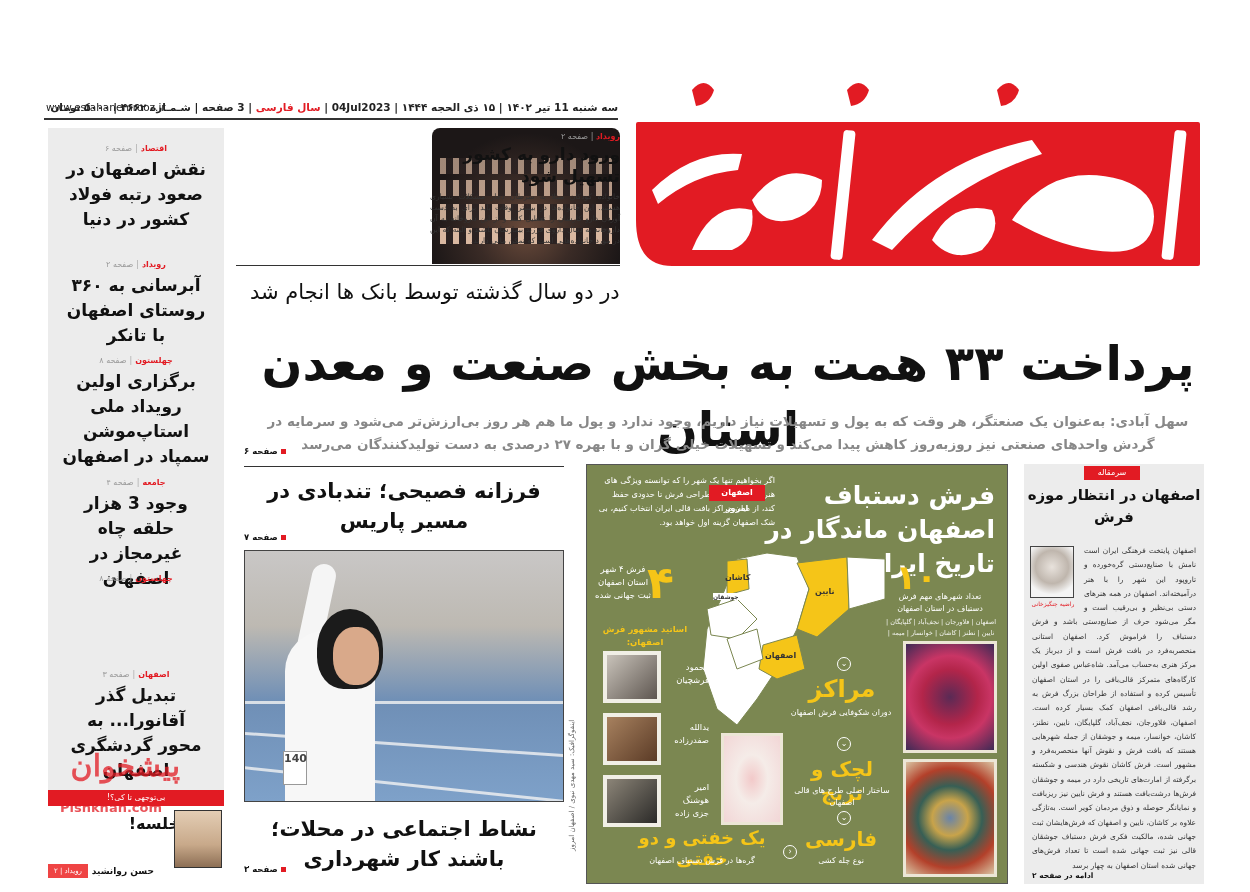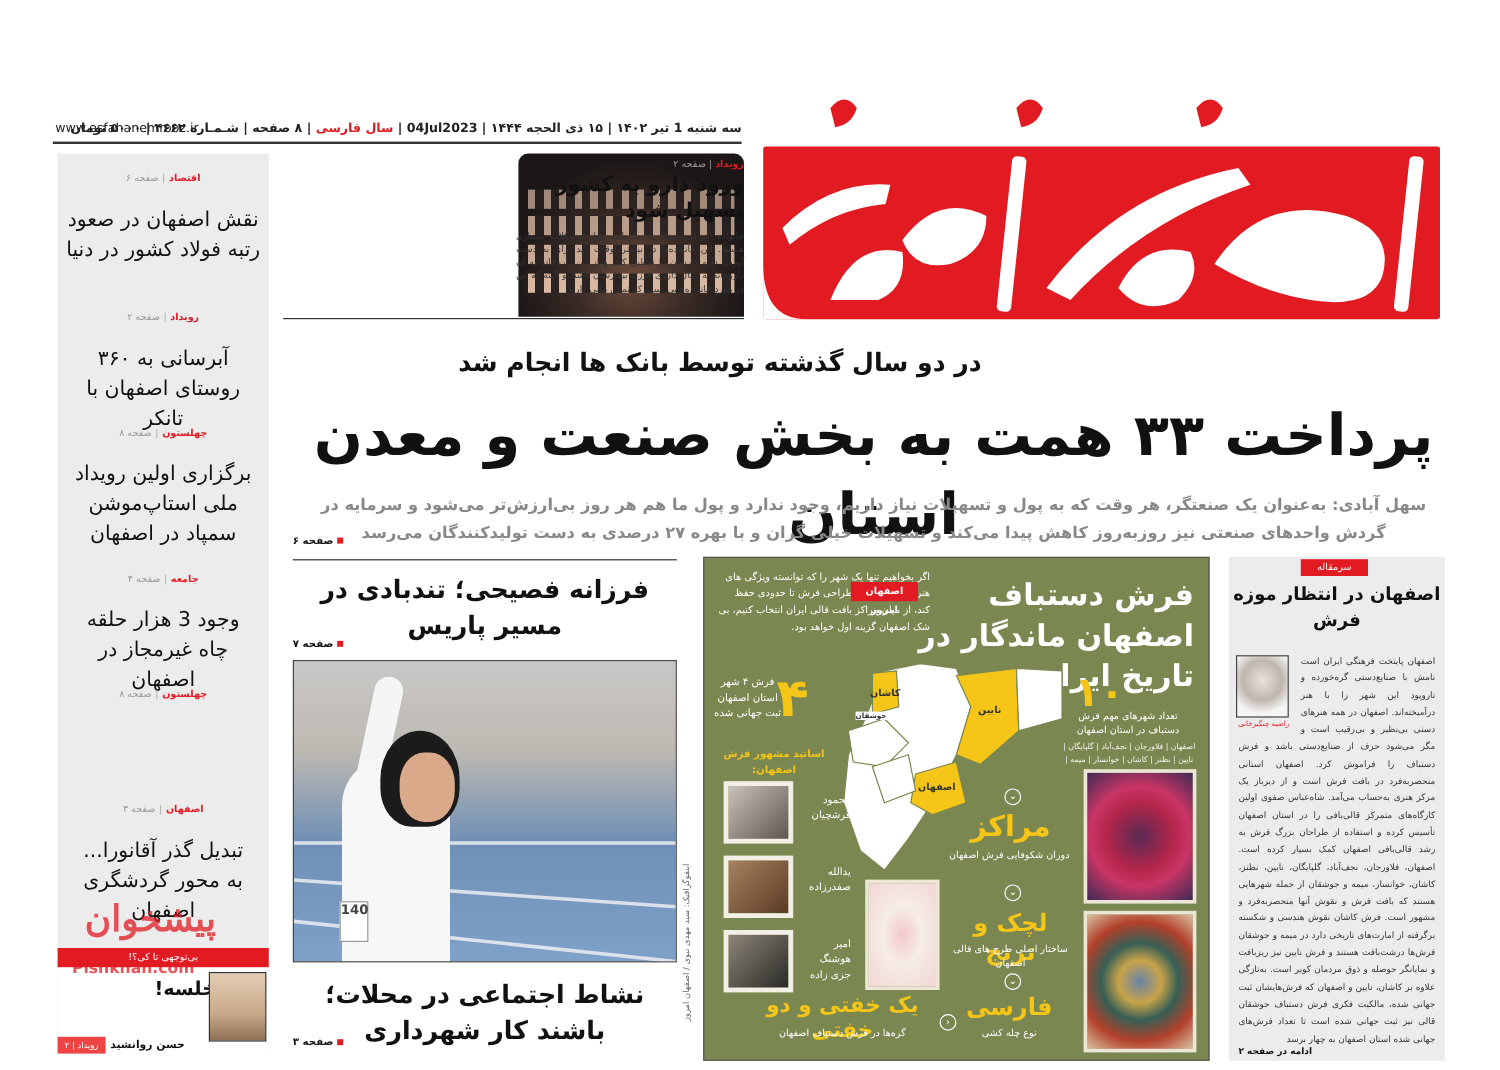--- a/index.html
+++ b/index.html
@@ -9,40 +9,40 @@
 .logo{left:632px;top:70px;width:572px;height:198px}
 .dateline{left:44px;top:94px;width:574px;height:26px;font-size:10.5px;font-weight:bold;line-height:26px;white-space:nowrap;direction:rtl;text-align:right;color:#222;border-bottom:2px solid #333}
 .dateline .red{color:#e21b23}
 .dateline .site{position:absolute;left:2px;top:0;direction:ltr;font-weight:normal;font-size:10.5px}
 
 .sidebar{left:48px;top:128px;width:176px;height:752px;background:#ececec}
 .sb-item{position:absolute;left:0;width:176px;text-align:center}
 .kicker{font-size:8px;color:#999;white-space:nowrap}
 .kicker .sec{color:#e21b23;font-weight:bold}
 .kicker .sep{color:#aaa;margin:0 3px}
-.sb-head{font-size:17px;font-weight:normal;line-height:25px;color:#111;margin-top:18px}
+.sb-head{font-size:17px;font-weight:bold;line-height:25px;color:#111;margin-top:4px}
 .col-box{left:48px;top:790px;width:176px;height:90px;background:#fff}
 .col-bar{position:absolute;left:0;top:0;width:176px;height:16px;background:#e21b23;color:#fff;font-size:8px;text-align:center;line-height:16px}
 .col-title{position:absolute;right:44px;top:24px;font-size:16px;font-weight:bold}
 .col-photo{position:absolute;left:126px;top:20px;width:48px;height:58px;background:linear-gradient(180deg,#e3cdb4,#c8a98a 60%,#8d6f55);border:1px solid #333}
 .col-author{position:absolute;right:70px;top:76px;font-size:9px;font-weight:bold}
 .col-tag{position:absolute;left:0;top:74px;width:40px;height:14px;background:#ef4444;color:#fff;font-size:7px;text-align:center;line-height:14px}
 .watermark{left:60px;top:748px;width:160px;height:80px;color:#e21b23;opacity:.75;font-weight:bold;pointer-events:none}
 .watermark .fa{position:absolute;right:40px;top:0;font-size:30px;font-family:"DejaVu Serif",serif}
 .watermark .en{position:absolute;left:0;top:52px;font-size:13px;direction:ltr}
 
 .top-story{left:236px;top:128px;width:384px;height:138px;border-bottom:1.5px solid #333}
 .ts-photo{position:absolute;left:196px;top:0;width:188px;height:136px;border-radius:8px 8px 0 0;background:radial-gradient(circle at 50% 75%,#6b4b3b 0,#3a2b26 35%,#1c1717 70%);overflow:hidden}
 .ts-photo .row{position:absolute;left:8px;right:8px;height:16px;background:repeating-linear-gradient(90deg,#d9b8a1 0 6px,#2b2222 6px 13px)}
 .ts-text{position:absolute;right:0;top:0;width:190px}
 .ts-kicker{font-size:8px;color:#999;text-align:right;margin-top:4px}
 .ts-head{font-size:17px;font-weight:bold;line-height:22px;margin-top:2px;text-align:right}
 .ts-body{font-size:7.6px;line-height:11px;color:#333;text-align:justify;margin-top:4px}
 
-.supertitle{left:250px;top:290px;width:700px;text-align:center;font-size:21px;font-weight:bold}
+.supertitle{left:250px;top:280px;width:700px;text-align:left;font-size:21px;font-weight:normal}
 .headline{left:252px;top:330px;width:952px;text-align:center;font-size:48px;font-weight:bold;letter-spacing:-1px;line-height:66px}
 .lead{left:252px;top:410px;width:952px;text-align:center;font-size:13.5px;color:#888;line-height:23px;font-weight:bold}
 .page-ref{font-size:8.5px;font-weight:bold;white-space:nowrap}
 .page-ref .sq{display:inline-block;width:5px;height:5px;background:#e21b23;margin-left:3px;vertical-align:middle}
 .ref-main{left:244px;top:446px}
 
 .mid-rule{left:244px;top:466px;width:320px;border-top:1.5px solid #333}
 .story2-head{left:244px;top:476px;width:320px;text-align:center;font-size:21px;font-weight:bold;line-height:30px}
 .ref-s2{left:244px;top:532px}
 .athlete{left:244px;top:550px;width:320px;height:252px;border:1.5px solid #444;overflow:hidden;background:linear-gradient(180deg,#c9c7c6 0,#bdb9b2 30%,#6f8fb6 60%,#7ea1c9 100%)}
@@ -117,25 +117,25 @@
       <rect x="205" y="60" width="12" height="130" rx="4" transform="rotate(6 211 125)"></rect>
       <path d="M120 130 q30 -40 70 -20 q0 30 -30 40 q-30 6 -40 -20z"></path>
       <path d="M20 120 q40 -40 90 -36 l-4 16 q-44 4 -80 34z"></path>
       <path d="M60 180 q20 -50 60 -40 q4 30 -20 40z"></path>
     </g>
     <path d="M140 90 q-14 40 -40 70" stroke="#e21b23" stroke-width="0" fill="none"></path>
   </svg>
 </div>
 
 <div class="abs dateline">
-  <span>سه شنبه 1 تیر ۱۴۰۲</span> |
+  <span>سه شنبه 11 تیر ۱۴۰۲</span> |
   <span>۱۵ ذی الحجه ۱۴۴۴</span> |
   <span>04Jul2023</span> |
   <span class="red">سال فارسی</span> |
-  <span>۸ صفحه</span> |
+  <span>3 صفحه</span> |
   <span>شـمـاره ۴۶۶۲</span> |
   <span>۵۰۰۰ تومان</span>
   <span class="site">www.esfahanemrooz.ir</span>
 </div>
 
 <div class="abs sidebar">
   <div class="sb-item" style="top:16px">
     <div class="kicker"><span class="sec">اقتصاد</span><span class="sep">|</span><span>صفحه ۶</span></div>
     <div class="sb-head">نقش اصفهان در صعود رتبه فولاد کشور در دنیا</div>
   </div>

